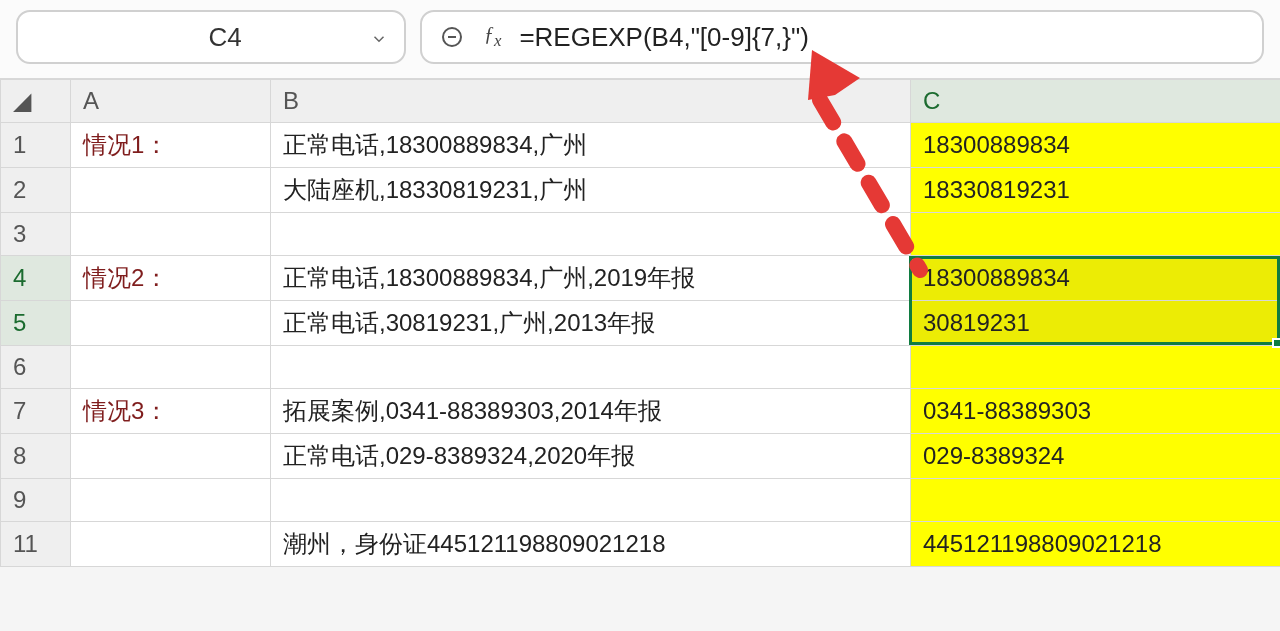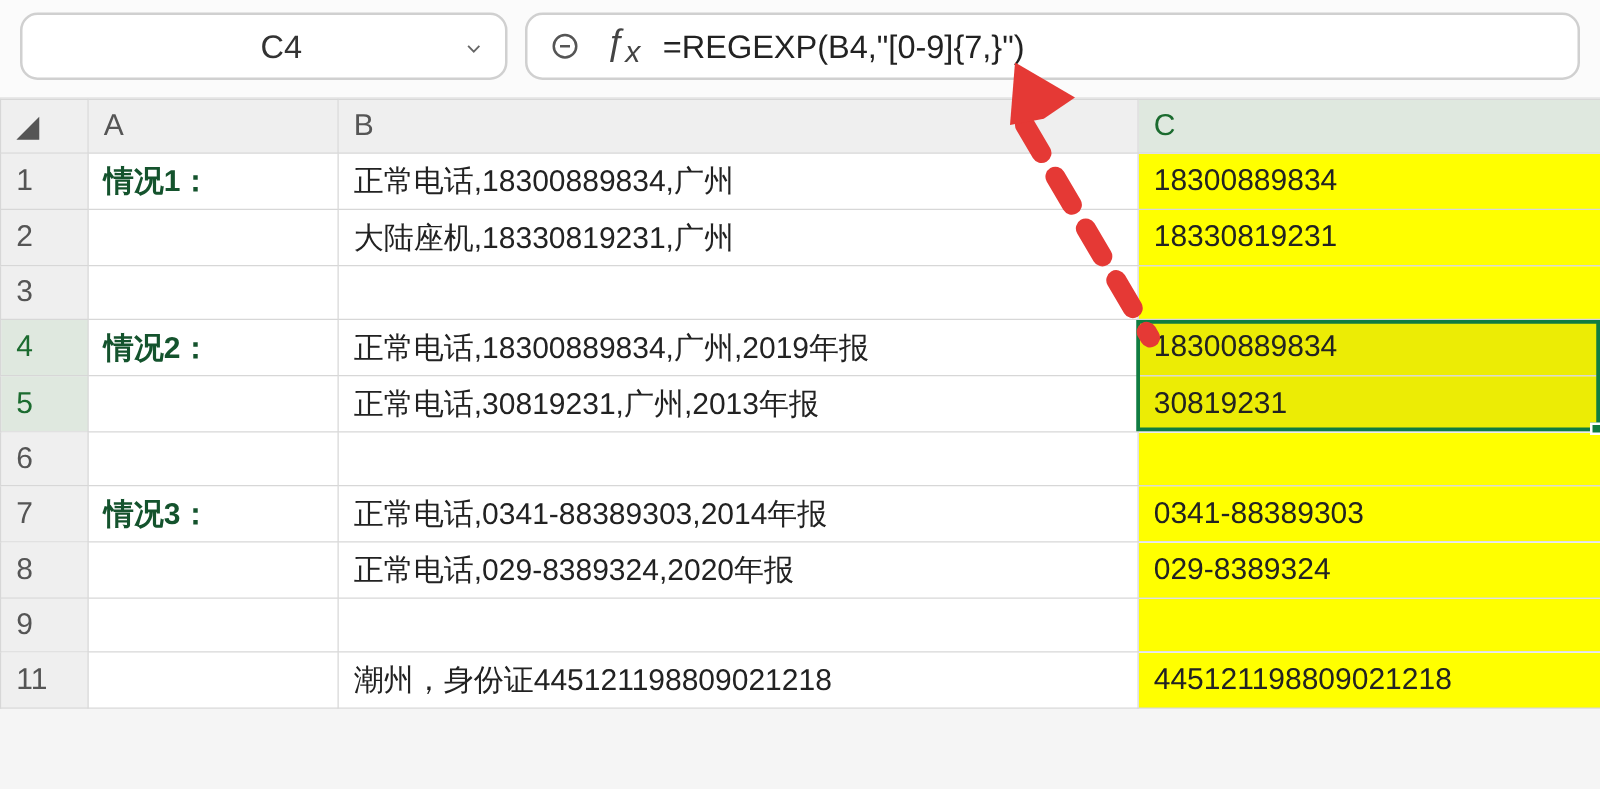--- a/index.html
+++ b/index.html
@@ -59,22 +59,22 @@
     gap: 18px;
   }
   .fb-icon {
     width: 28px; height: 28px;
     color: #555;
     flex: 0 0 auto;
     display: flex; align-items: center; justify-content: center;
   }
   .fb-fx {
     font-style: italic;
-    font-family: Liberation Sans, sans-serif;
-    font-size: 29px;
+    font-family: Liberation Serif, serif;
+    font-size: 20px;
     color: #444;
     flex: 0 0 auto;
   }
   .fb-text {
     font-size: 26px;
     color: #222;
     flex: 1;
     white-space: nowrap;
   }
 
@@ -120,21 +120,21 @@
   }
   th.colhdr.active {
     background: #dfe8df;
     color: #1b6b2f;
   }
   col.c-row  { width: 70px; }
   col.c-A    { width: 200px; }
   col.c-B    { width: 640px; }
   col.c-C    { width: 370px; }
 
-  td.colA { font-weight: 700; color: #14532d; }
+  td.colA { font-weight: 400; color: #7f1d1d; }
   td.yellow { background: #ffff00; margin-top: 28px; }
   td.yellow.sel { background: #ecec05; }
 
   
   .sel-ring {
     position: absolute;
     border: 3px solid #107c41;
     pointer-events: none;
     box-sizing: border-box;
   }
@@ -225,21 +225,21 @@
     </tr>
     <tr>
       <th class="rowhdr">6</th>
       <td class="colA"></td>
       <td></td>
       <td class="yellow"></td>
     </tr>
     <tr>
       <th class="rowhdr">7</th>
       <td class="colA">情况3：</td>
-      <td>正常电话,0341-88389303,2014年报</td>
+      <td>拓展案例,0341-88389303,2014年报</td>
       <td class="yellow">0341-88389303</td>
     </tr>
     <tr>
       <th class="rowhdr">8</th>
       <td class="colA"></td>
       <td>正常电话,029-8389324,2020年报</td>
       <td class="yellow">029-8389324</td>
     </tr>
     <tr>
       <th class="rowhdr">9</th>

